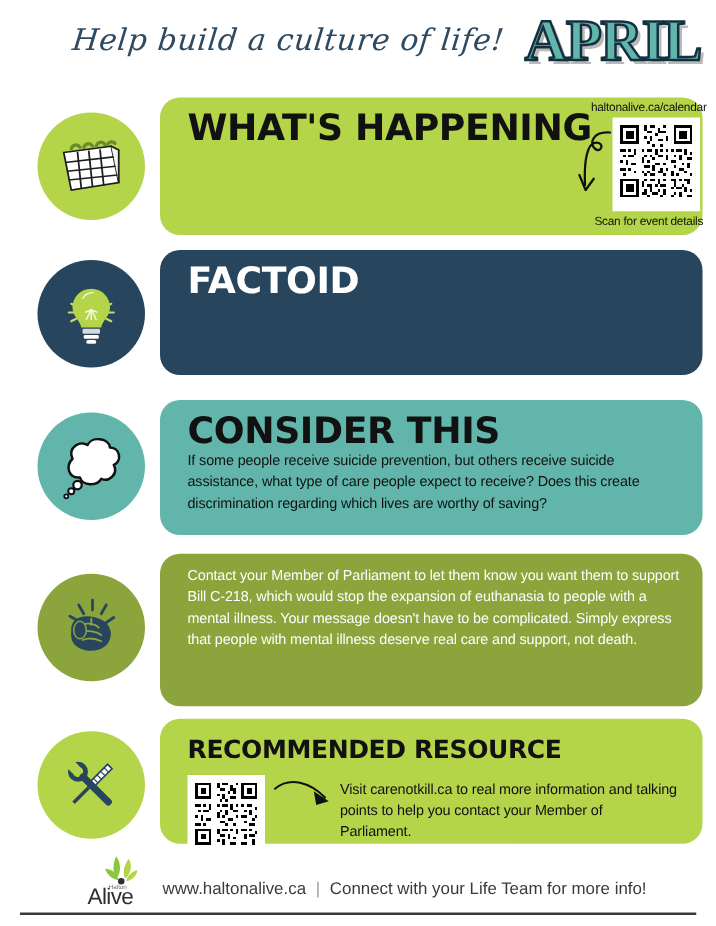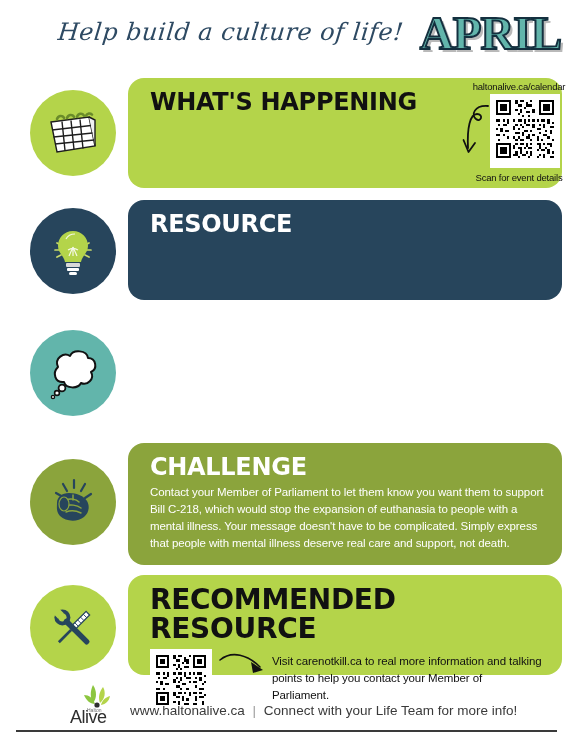--- a/index.html
+++ b/index.html
@@ -72,21 +72,21 @@
     position: absolute;
     left: 128px;
     width: 434px;
     border-radius: 16px;
     box-sizing: border-box;
     padding: 10px 18px 12px 22px;
   }
   .panel-title {
     font-family: "DejaVu Sans", sans-serif;
     font-weight: bold;
-    font-size: 24px;
+    font-size: 29px;
     line-height: 29px;
     letter-spacing: -0.3px;
     margin: 0 0 2px 0;
   }
   .panel-body {
     font-family: "Liberation Sans", sans-serif;
     font-size: 11.5px;
     line-height: 17px;
     margin: 0;
     letter-spacing: -0.1px;
@@ -336,34 +336,38 @@
           <path d="M21 16 C23 12, 27 11, 30 11"></path>
           <path d="M28 24 L24 33 M28 24 L28 33 M28 24 L32 33"></path>
           <path d="M23 27 C26 25, 30 25, 33 27"></path>
         </g>
         <rect x="21" y="40" width="14" height="4" rx="1" fill="#d8d8d8"></rect>
         <rect x="22" y="45" width="12" height="3" rx="1" fill="#ffffff"></rect>
         <rect x="24" y="49" width="8" height="3" rx="1.5" fill="#ffffff"></rect>
       </svg>
     </div>
     <div class="panel c-navy" style="top:0px;height:100px;">
-      <h2 class="panel-title t-light">RESOURCE</h2>
+      <h2 class="panel-title t-light">FACTOID</h2>
     </div>
   </div>
 
   <div class="row" style="top:320px;height:112px;">
     <div class="icon-circle c-teal" style="top:10px;">
       <svg width="62" height="56" viewBox="0 0 62 56">
         <path d="M16 22 C12 13, 22 7, 28 11 C31 4, 45 5, 46 13 C54 13, 56 24, 49 27
                  C53 34, 45 41, 39 38 C36 44, 24 44, 22 37 C13 38, 10 28, 16 22 Z" fill="#ffffff" stroke="#111111" stroke-width="2" stroke-linejoin="round"></path>
         <circle cx="20" cy="43" r="3.4" fill="#ffffff" stroke="#111111" stroke-width="1.8"></circle>
         <circle cx="15" cy="48" r="2.4" fill="#ffffff" stroke="#111111" stroke-width="1.6"></circle>
         <circle cx="11" cy="52" r="1.6" fill="#ffffff" stroke="#111111" stroke-width="1.4"></circle>
       </svg>
     </div>
+    <div class="panel c-teal" style="top:0px;height:108px;">
+      <h2 class="panel-title t-dark">CONSIDER THIS</h2>
+      <p class="panel-body t-dark" style="width:392px;">If some people receive suicide prevention, but others receive suicide assistance, what type of care people expect to receive? Does this create discrimination regarding which lives are worthy of saving?</p>
+    </div>
   </div>
 
   <div class="row" style="top:443px;height:126px;">
     <div class="icon-circle c-olive" style="top:16px;">
       <svg width="58" height="58" viewBox="0 0 58 58">
         <g stroke="#27455c" stroke-width="2.2" stroke-linecap="round">
           <line x1="30" y1="7" x2="30" y2="15"></line>
           <line x1="19" y1="11" x2="23" y2="18"></line>
           <line x1="41" y1="11" x2="37" y2="18"></line>
           <line x1="12" y1="20" x2="19" y2="24"></line>
@@ -374,21 +378,20 @@
         <g stroke="#8ba43c" stroke-width="1.5" fill="none" stroke-linecap="round">
           <path d="M22 27 C26 25, 32 26, 35 29"></path>
           <path d="M21 33 C26 31, 33 32, 37 35"></path>
           <path d="M22 39 C27 37, 33 38, 37 40"></path>
           <path d="M29 22 L29 27"></path>
         </g>
         <ellipse cx="20" cy="31" rx="5" ry="7" fill="#27455c" stroke="#8ba43c" stroke-width="1.2"></ellipse>
       </svg>
     </div>
     <div class="panel c-olive" style="top:0px;height:122px;">
-      <h2 class="panel-title t-light">CHALLENGE</h2>
       <p class="panel-body t-light" style="width:400px;">Contact your Member of Parliament to let them know you want them to support Bill C-218, which would stop the expansion of euthanasia to people with a mental illness. Your message doesn't have to be complicated. Simply express that people with mental illness deserve real care and support, not death.</p>
     </div>
   </div>
 
   <div class="row" style="top:575px;height:105px;">
     <div class="icon-circle c-lime" style="top:10px;">
       <svg width="58" height="58" viewBox="0 0 58 58">
 
         <g transform="rotate(45 29 29)">
           <rect x="26.5" y="8" width="5" height="20" fill="#ffffff" stroke="#27455c" stroke-width="1.3"></rect>
@@ -404,21 +407,21 @@
 
         <g transform="rotate(-45 29 29)">
           <path d="M29 6 a8 8 0 1 0 0 16 a8 8 0 1 0 0 -16 Z" fill="#27455c"></path>
           <path d="M25 5 L25 12 L33 12 L33 5 Z" fill="#b4d44a"></path>
           <circle cx="29" cy="14" r="4.2" fill="#b4d44a"></circle>
           <rect x="26.2" y="17" width="5.6" height="34" rx="2.4" fill="#27455c"></rect>
         </g>
       </svg>
     </div>
     <div class="panel c-lime" style="top:0px;height:100px;padding-bottom:6px;">
-      <h2 class="panel-title t-dark" style="font-size:28px;">RECOMMENDED RESOURCE</h2>
+      <h2 class="panel-title t-dark" style="font-size:20px;">RECOMMENDED RESOURCE</h2>
       <div style="position:relative;height:60px;">
         <div style="position:absolute;left:0;top:4px;background:#fff;padding:4px;">
           <svg width="54" height="54" viewBox="0 0 25 25" shape-rendering="crispEdges">
             <rect width="25" height="25" fill="#fff"></rect>
             <g fill="#000">
               <rect x="1" y="1" width="6" height="1"></rect>
                 <rect x="1" y="6" width="6" height="1"></rect>
               <rect x="1" y="1" width="1" height="6"></rect>
                 <rect x="6" y="1" width="1" height="6"></rect>
               <rect x="3" y="3" width="2" height="2"></rect>

